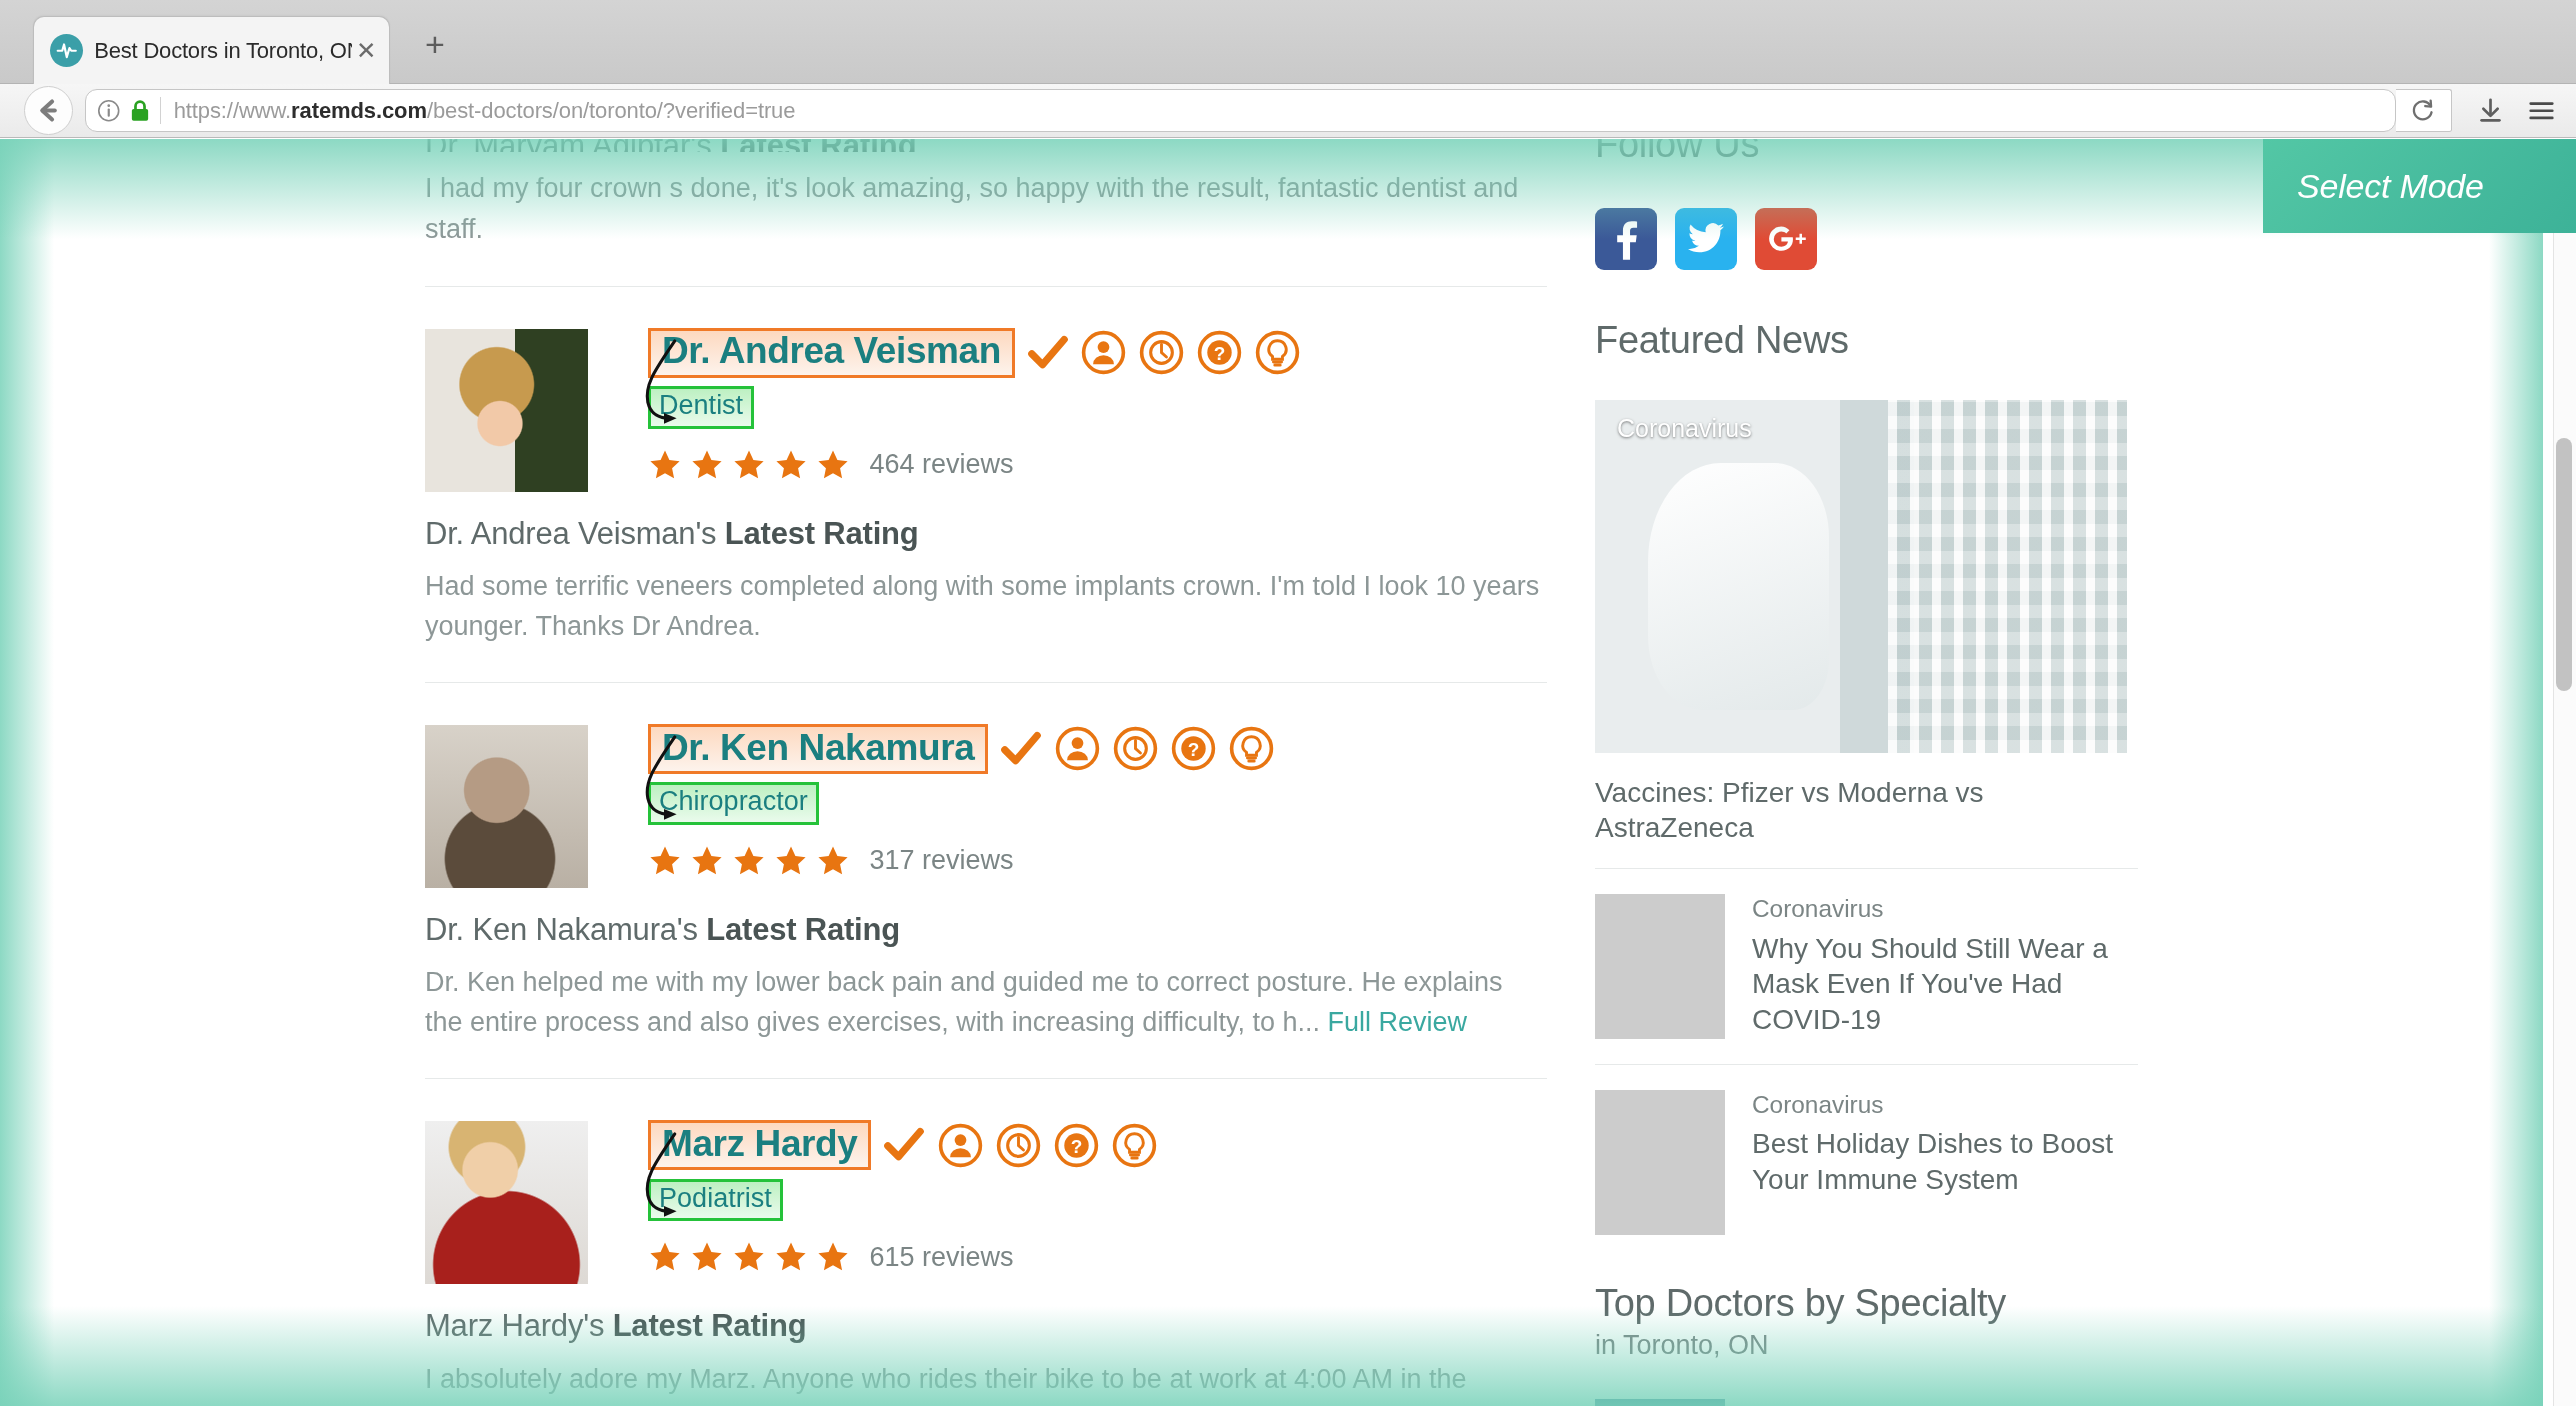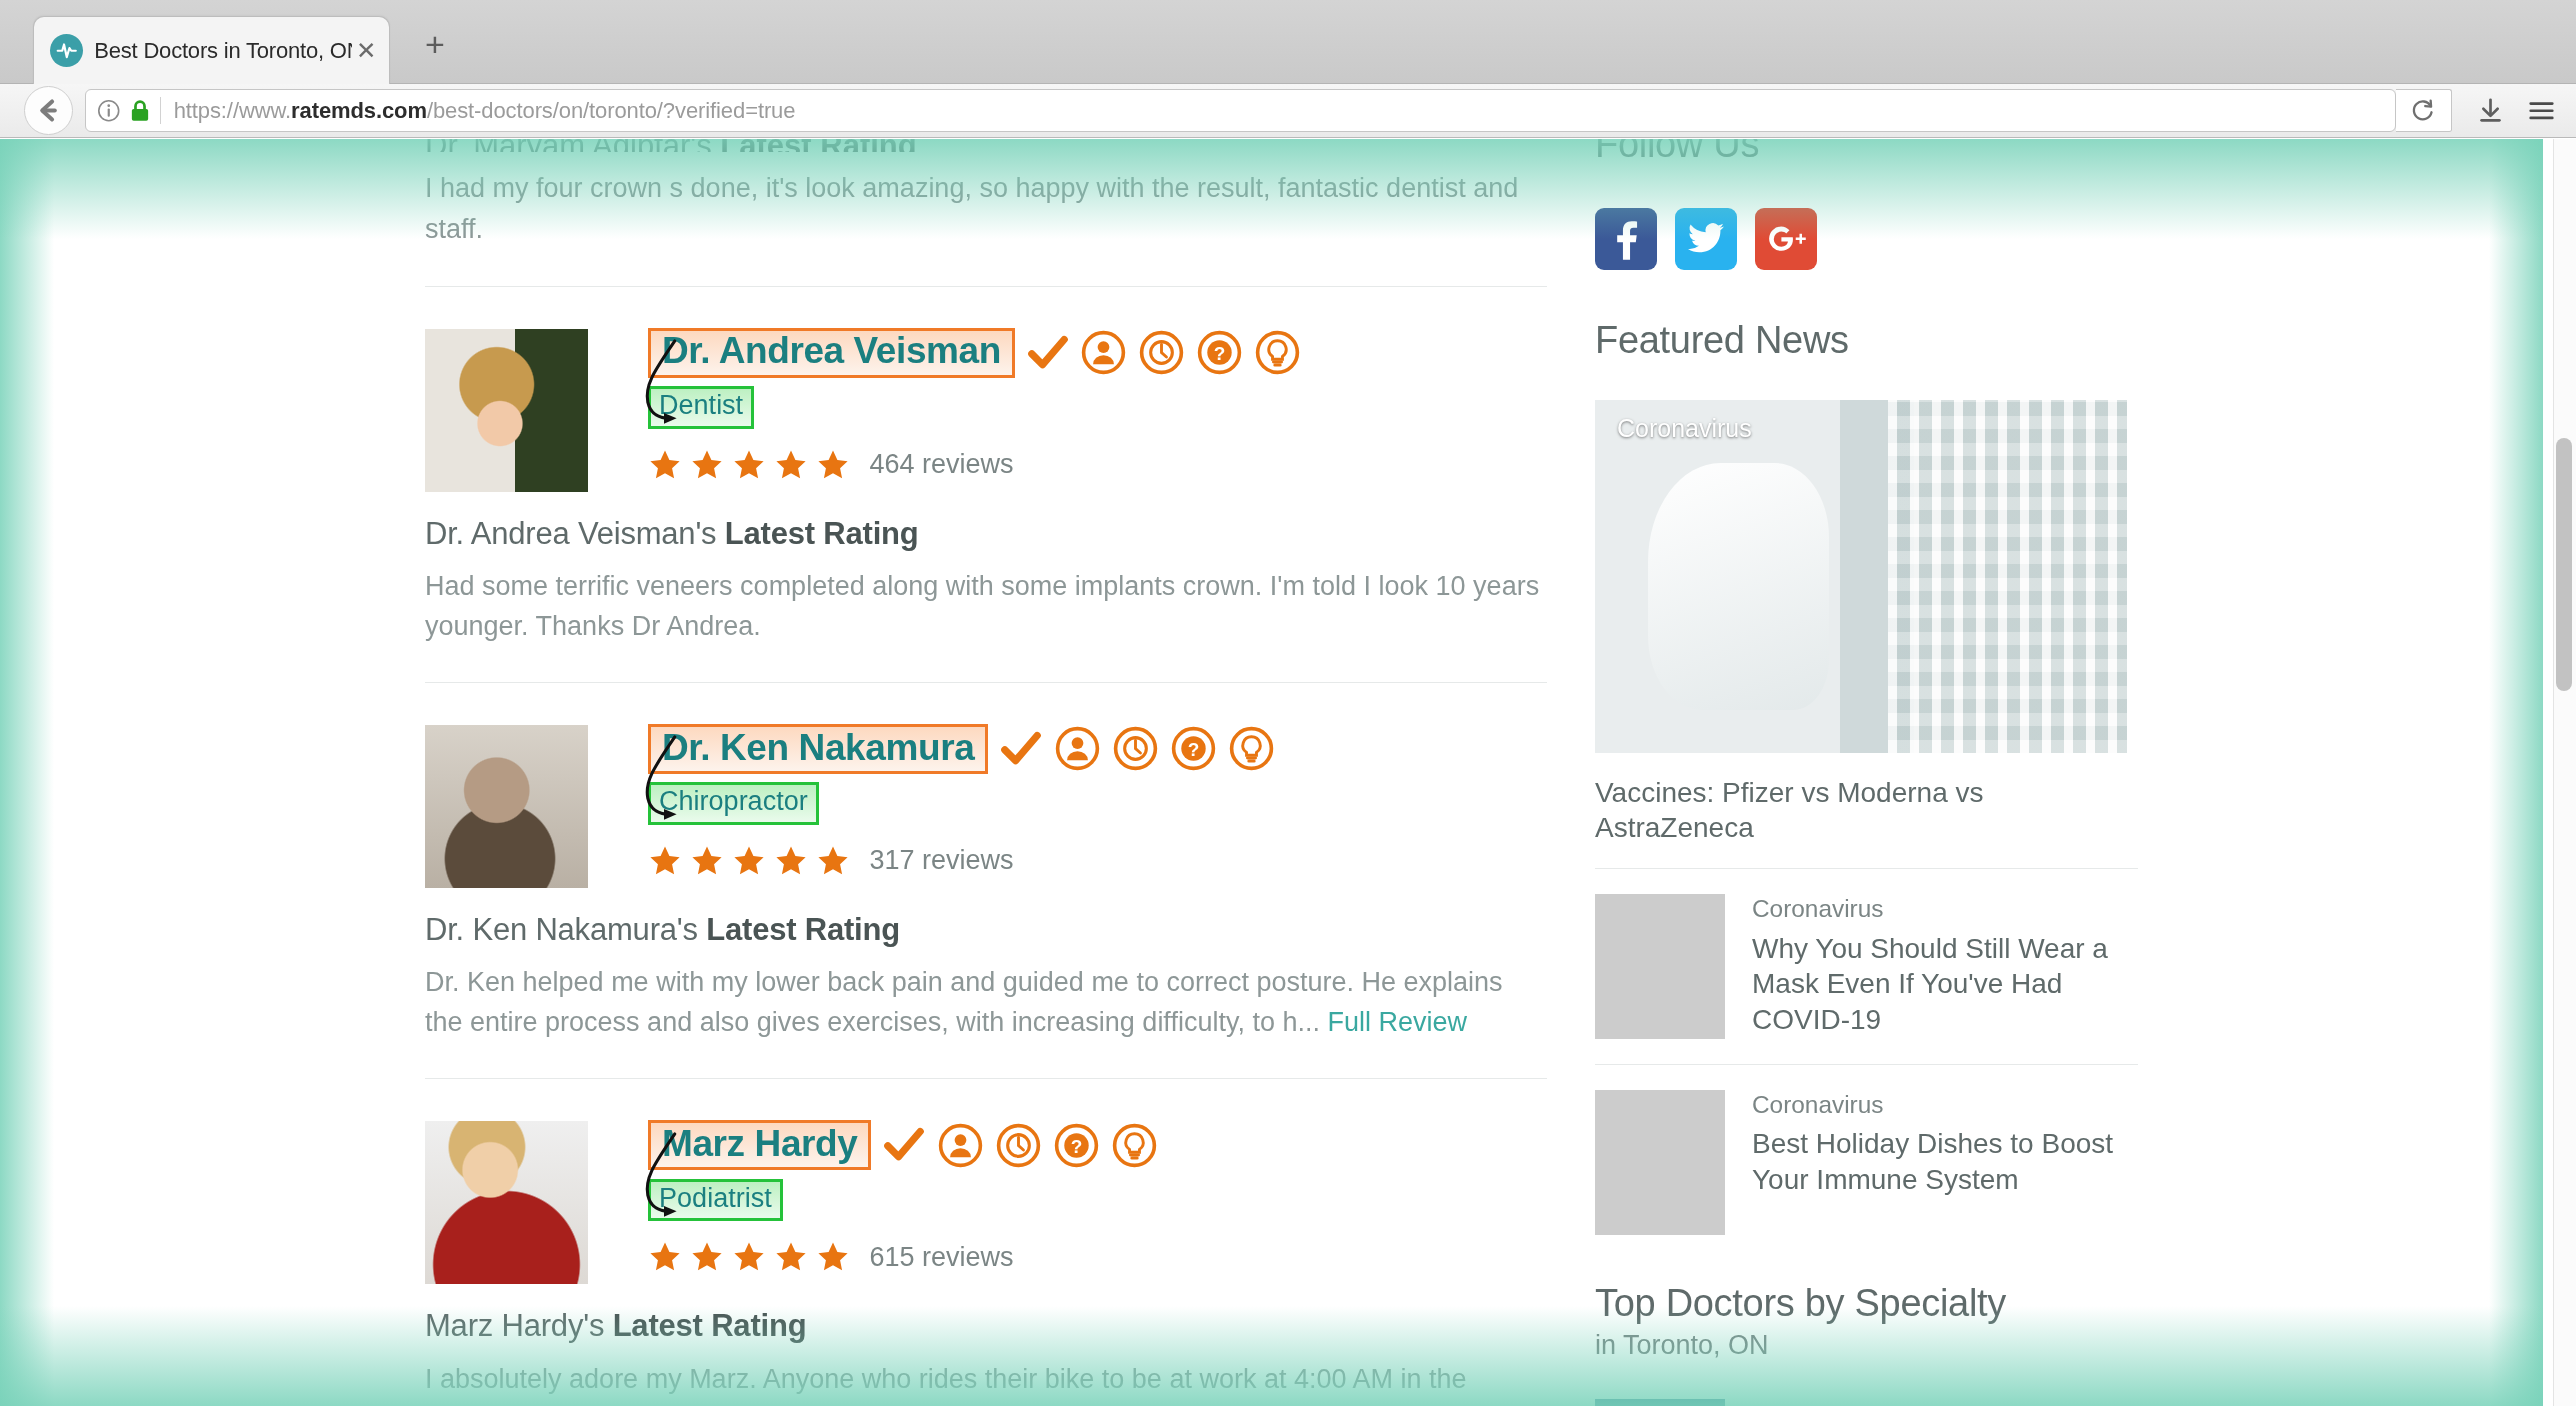--- a/index.html
+++ b/index.html
@@ -82,21 +82,21 @@
     display: flex; align-items: center; justify-content: center;
     margin-left: 14.5px; margin-right: 12.7px;
     cursor: pointer;
     flex: 0 0 auto;
   }
   .urlbar {
     flex: 1 1 auto;
     height: 43px;
     background: #fff;
     border: 0.9px solid #c6c6c6;
-    border-radius: 6px;
+    border-radius: 12px;
     display: flex; align-items: center;
     padding: 0 5.4px 0 9px;
     margin-right: 7.2px;
     overflow: hidden;
   }
   .url-info {
     flex: 0 0 auto;
     width: 27px; height: 27px;
     display:flex; align-items:center; justify-content:center;
     margin-right: 6.3px;
@@ -827,19 +827,22 @@
           <span class="spec-thumb">
             
           </span>
 
         </div>
       </div>
 
       <div class="page-glow"></div>
     </div>
 
+    <div class="select-mode">
+      <span>Select Mode</span>
+    </div>
 
     <div class="scrollbar">
       <div class="scrollthumb"></div>
     </div>
   </div>
 </div>
 
 
 </body></html>

